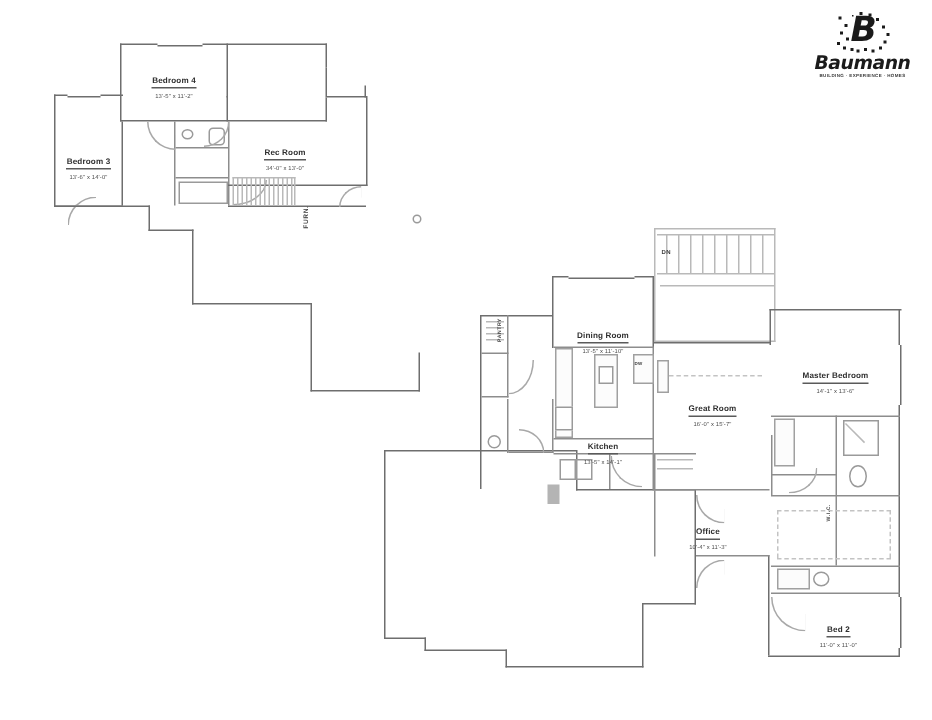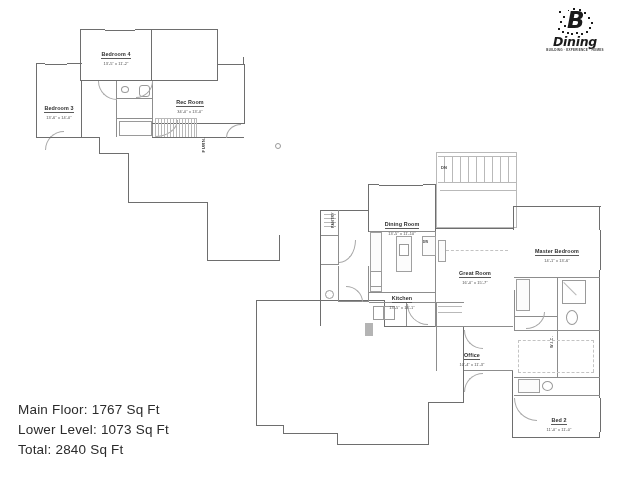--- a/index.html
+++ b/index.html
@@ -86,21 +86,21 @@
       <span class="px" style="left:23px;top:25px;width:2px;height:2px;"></span>
       <span class="px" style="left:28px;top:23px;width:1.6px;height:1.6px;"></span>
       <span class="px" style="left:31px;top:19px;width:2.2px;height:2.2px;"></span>
       <span class="px" style="left:33px;top:14px;width:1.6px;height:1.6px;"></span>
       <span class="px" style="left:30px;top:9px;width:1.8px;height:1.8px;"></span>
       <span class="px" style="left:26px;top:4px;width:1.6px;height:1.6px;"></span>
       <span class="px" style="left:21px;top:1px;width:2px;height:2px;"></span>
       <span class="px" style="left:15px;top:0px;width:1.6px;height:1.6px;"></span>
       <span class="px" style="left:10px;top:2px;width:1.4px;height:1.4px;"></span>
     </div>
-    <div class="wordmark">Dining</div>
+    <div class="wordmark">Baumann</div>
     <div class="tagline">BUILDING · EXPERIENCE · HOMES</div>
   </div>
 
   <div class="plan" id="lower" style="left:0;top:0;width:300px;height:330px;">
 
     <span class="w" style="left:80px;top:29px;width:138px;height:1.4px;"></span>
     <span class="w" style="left:80px;top:29px;width:1.4px;height:52px;"></span>
     <span class="w" style="left:151px;top:29px;width:1.4px;height:36px;"></span>
     <span class="w" style="left:151px;top:64px;width:1.4px;height:17px;"></span>
     <span class="w" style="left:80px;top:80px;width:72px;height:1.4px;"></span>
@@ -339,19 +339,14 @@
     <div class="lbl" style="left:186px;top:203px;width:72px;">
       <span class="nm">Office</span>
       <span class="dm">10'-4" x 11'-3"</span>
     </div>
     <div class="lbl" style="left:272px;top:268px;width:74px;">
       <span class="nm">Bed 2</span>
       <span class="dm">11'-0" x 11'-0"</span>
     </div>
   </div>
 
-  <div id="area-summary">
-    <div>Main Floor: 1767 Sq Ft</div>
-    <div>Lower Level: 1073 Sq Ft</div>
-    <div>Total: 2840 Sq Ft</div>
-  </div>
 
 </div>
 
 </body></html>

